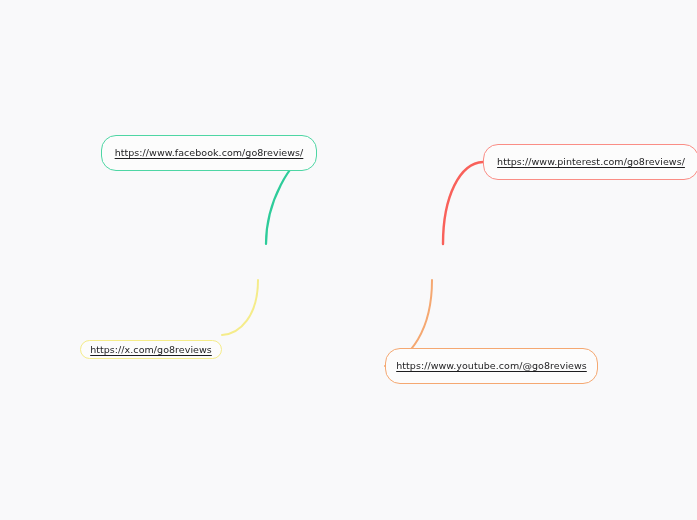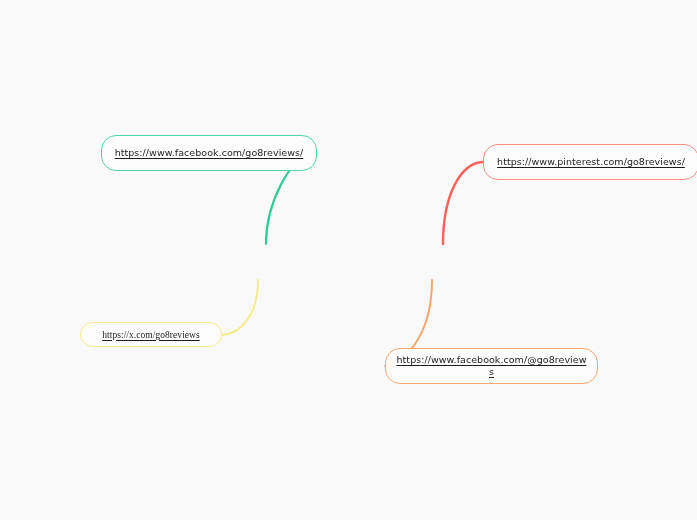--- a/index.html
+++ b/index.html
@@ -81,26 +81,25 @@
   }
   #node-pinterest {
     left: 483px;
     top: 144px;
     width: 216px;
     height: 36px;
     border-color: #fa8d85;
   }
   #node-x {
     left: 80px;
-    top: 322px;
+    top: 340px;
     width: 142px;
-    height: 25px;
+    height: 19px;
     border-color: #f5ec8a;
     border-radius: 13px;
-    font-family: Liberation Serif, serif;
   }
   #node-x .node-label {
     word-break: normal;
   }
   #node-youtube {
     left: 385px;
     top: 348px;
     width: 213px;
     height: 36px;
     border-color: #f5a871;
@@ -125,16 +124,16 @@
 
   <div class="node leaf" id="node-pinterest">
     <span class="node-label">https://www.pinterest.com/go8reviews/</span>
   </div>
 
   <div class="node leaf" id="node-x">
     <span class="node-label">https://x.com/go8reviews</span>
   </div>
 
   <div class="node leaf" id="node-youtube">
-    <span class="node-label">https://www.facebook.com/@go8reviews</span>
+    <span class="node-label">https://www.youtube.com/@go8reviews</span>
   </div>
 
 </div>
 
 </body></html>

